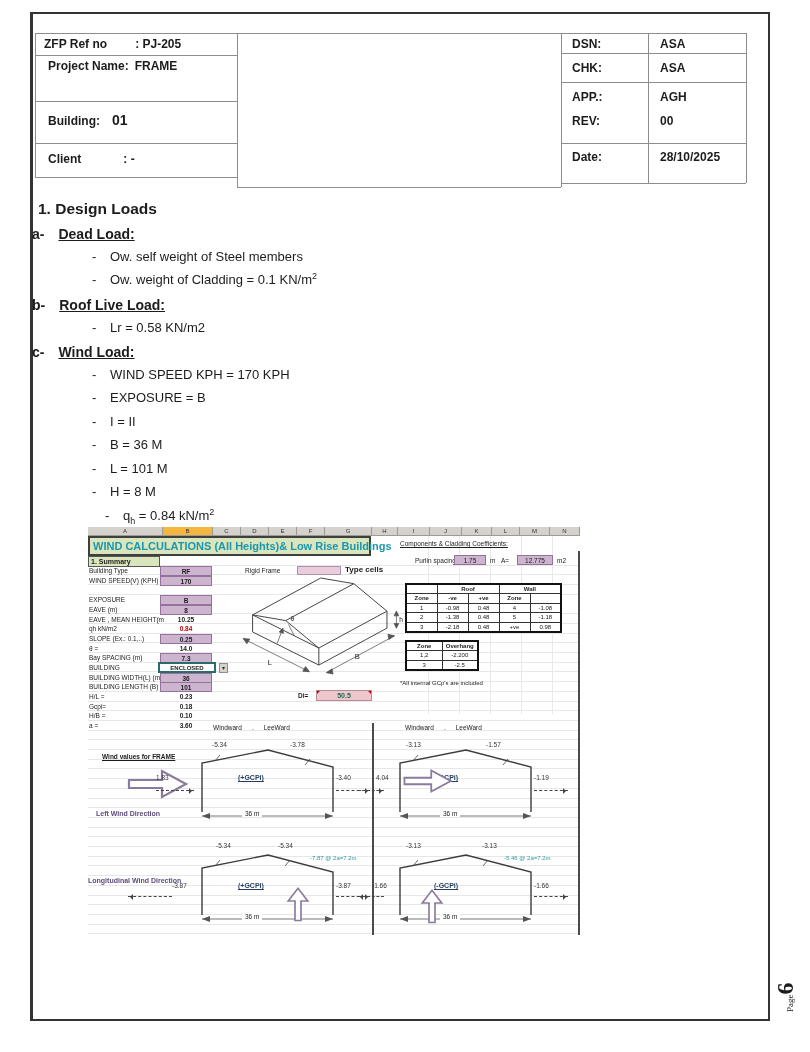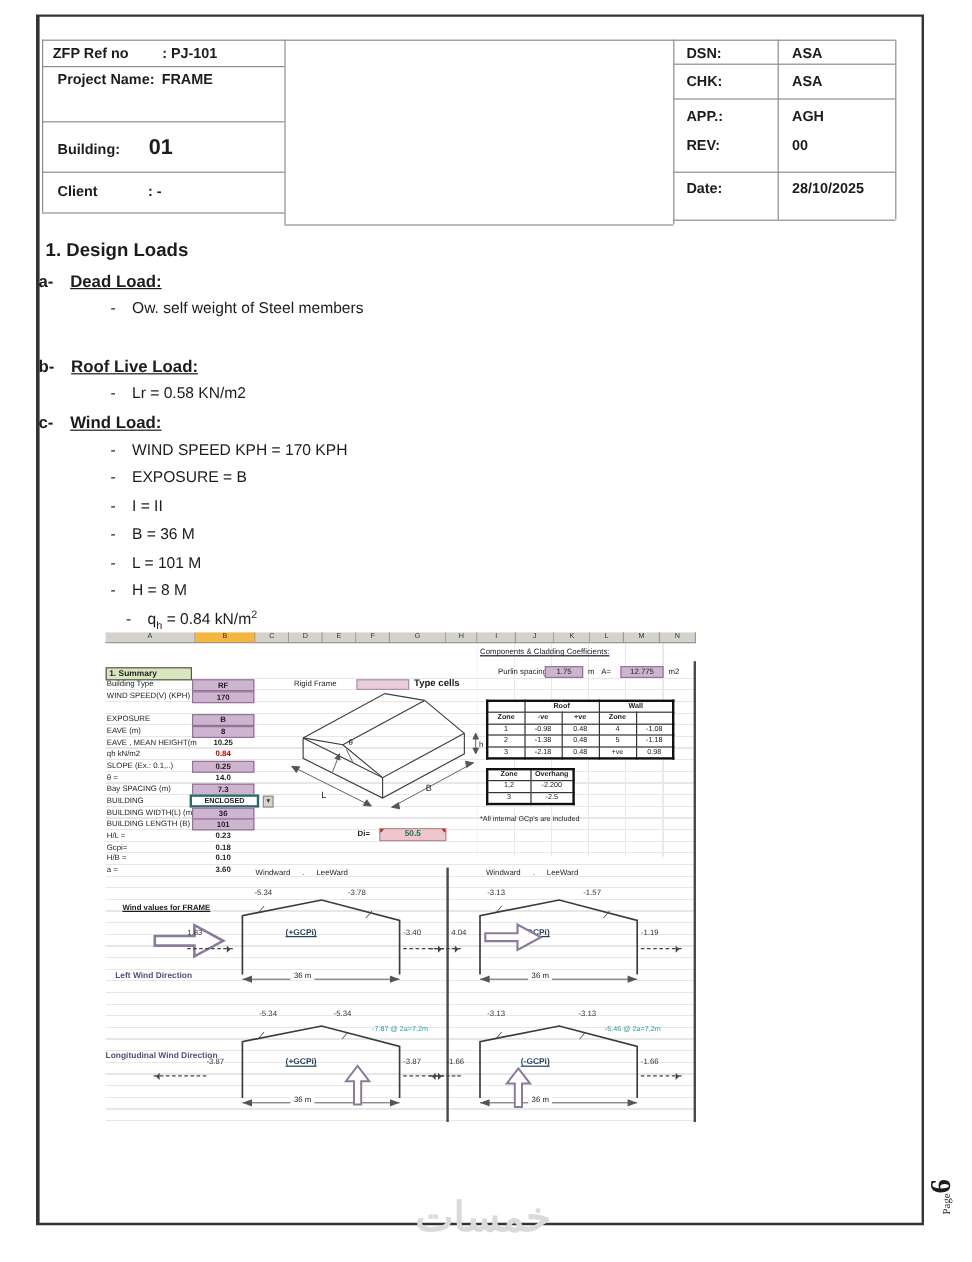--- a/index.html
+++ b/index.html
@@ -99,43 +99,44 @@
   <div class="hl" style="left:561px;top:143px;width:185px"></div>
   <div class="hl" style="left:561px;top:183px;width:185px"></div>
   <div class="hl" style="left:237px;top:187px;width:324px"></div>
   <div class="vl" style="left:35px;top:33px;height:144px"></div>
   <div class="vl" style="left:237px;top:33px;height:154px"></div>
   <div class="vl" style="left:561px;top:33px;height:154px"></div>
   <div class="vl" style="left:648px;top:33px;height:150px"></div>
   <div class="vl" style="left:746px;top:33px;height:150px"></div>
 
   <div class="hrow" style="left:44px;top:37px">
-    <span>ZFP Ref no</span><span style="margin-left:28px">: PJ-101</span>
+    <span>ZFP Ref no</span><span style="margin-left:28px">: PJ-205</span>
   </div>
   <div class="hrow" style="left:48px;top:59px">
     <span>Project Name:</span><span style="margin-left:6px">FRAME</span>
   </div>
   <div class="hrow" style="left:48px;top:112px">
-    <span>Building:</span><span style="margin-left:24px;font-size:18px">01</span>
+    <span>Building:</span><span style="margin-left:12px;font-size:14px">01</span>
   </div>
   <div class="hrow" style="left:48px;top:152px">
     <span>Client</span><span style="margin-left:42px">: -</span>
   </div>
 
   <div class="hrr" style="left:572px;top:37px"><span>DSN:</span><span class="hv">ASA</span></div>
   <div class="hrr" style="left:572px;top:61px"><span>CHK:</span><span class="hv">ASA</span></div>
   <div class="hrr" style="left:572px;top:90px"><span>APP.:</span><span class="hv">AGH</span></div>
   <div class="hrr" style="left:572px;top:114px"><span>REV:</span><span class="hv">00</span></div>
   <div class="hrr" style="left:572px;top:150px"><span>Date:</span><span class="hv">28/10/2025</span></div>
 
   <div class="lhead" style="left:38px;top:200px">1. Design Loads</div>
   <div class="lsec" style="left:32px;top:226px">
     <span>a-</span><span class="st">Dead Load:</span>
   </div>
   <div class="bl" style="left:92px;top:249px"><span class="dash">-</span><span>Ow. self weight of Steel members</span></div>
+  <div class="bl" style="left:92px;top:271px"><span class="dash">-</span><span>Ow. weight of Cladding  =  0.1 KN/m</span><sup>2</sup></div>
   <div class="lsec" style="left:32px;top:297px">
     <span>b-</span><span class="st">Roof Live Load:</span>
   </div>
   <div class="bl" style="left:92px;top:320px"><span class="dash">-</span><span>Lr = 0.58 KN/m2</span></div>
   <div class="lsec" style="left:32px;top:344px">
     <span>c-</span><span class="st">Wind Load:</span>
   </div>
   <div class="bl" style="left:92px;top:367px"><span class="dash">-</span><span>WIND SPEED  KPH = 170 KPH</span></div>
   <div class="bl" style="left:92px;top:390px"><span class="dash">-</span><span>EXPOSURE = B</span></div>
   <div class="bl" style="left:92px;top:414px"><span class="dash">-</span><span>I = II</span></div>
@@ -156,20 +157,21 @@
     <span class="colh" style="left:209px;width:28px">F</span>
     <span class="colh" style="left:237px;width:47px">G</span>
     <span class="colh" style="left:284px;width:26px">H</span>
     <span class="colh" style="left:310px;width:32px">I</span>
     <span class="colh" style="left:342px;width:32px">J</span>
     <span class="colh" style="left:374px;width:30px">K</span>
     <span class="colh" style="left:404px;width:28px">L</span>
     <span class="colh" style="left:432px;width:30px">M</span>
     <span class="colh" style="left:462px;width:30px">N</span>
 
+    <div class="stitle">WIND CALCULATIONS (All Heights)&amp; Low Rise Buildings</div>
     <div class="ssum">1. Summary</div>
 
     <div class="abs ccu" style="left:312px;top:13px;white-space:nowrap">Components &amp; Cladding Coefficients:</div>
     <span class="abs" style="left:327px;top:30px">Purlin spacing</span>
     <span class="pcell" style="left:366px;top:28px;width:32px">1.75</span>
     <span class="abs" style="left:402px;top:30px">m</span>
     <span class="abs" style="left:413px;top:30px">A=</span>
     <span class="pcell" style="left:429px;top:28px;width:36px">12.775</span>
     <span class="abs" style="left:469px;top:30px">m2</span>
 
@@ -432,18 +434,17 @@
       <span class="dcenter" style="left:46px;top:40px">(-GCPi)</span>
       <div class="darr dl" style="left:-30px;top:54px;width:26px"></div>
       <div class="darr" style="left:146px;top:54px;width:34px"></div>
       <svg class="abs" style="left:30px;top:46px" width="28" height="36" viewBox="0 0 34 48">
         <polygon points="13,46 13,20 4,20 17,3 30,20 21,20 21,46" fill="#fff" stroke="#8a7b9e" stroke-width="2.2"></polygon>
       </svg>
       <span class="dspan" style="left:52px;top:71px">36 m</span>
     </div>
   </div>
 
-  <div class="wmark">خمسات</div>
   <div class="pgnum">
     <span class="pl">Page</span>
       <span class="pn">6</span>
   </div>
 </div>
 
 </body></html>

